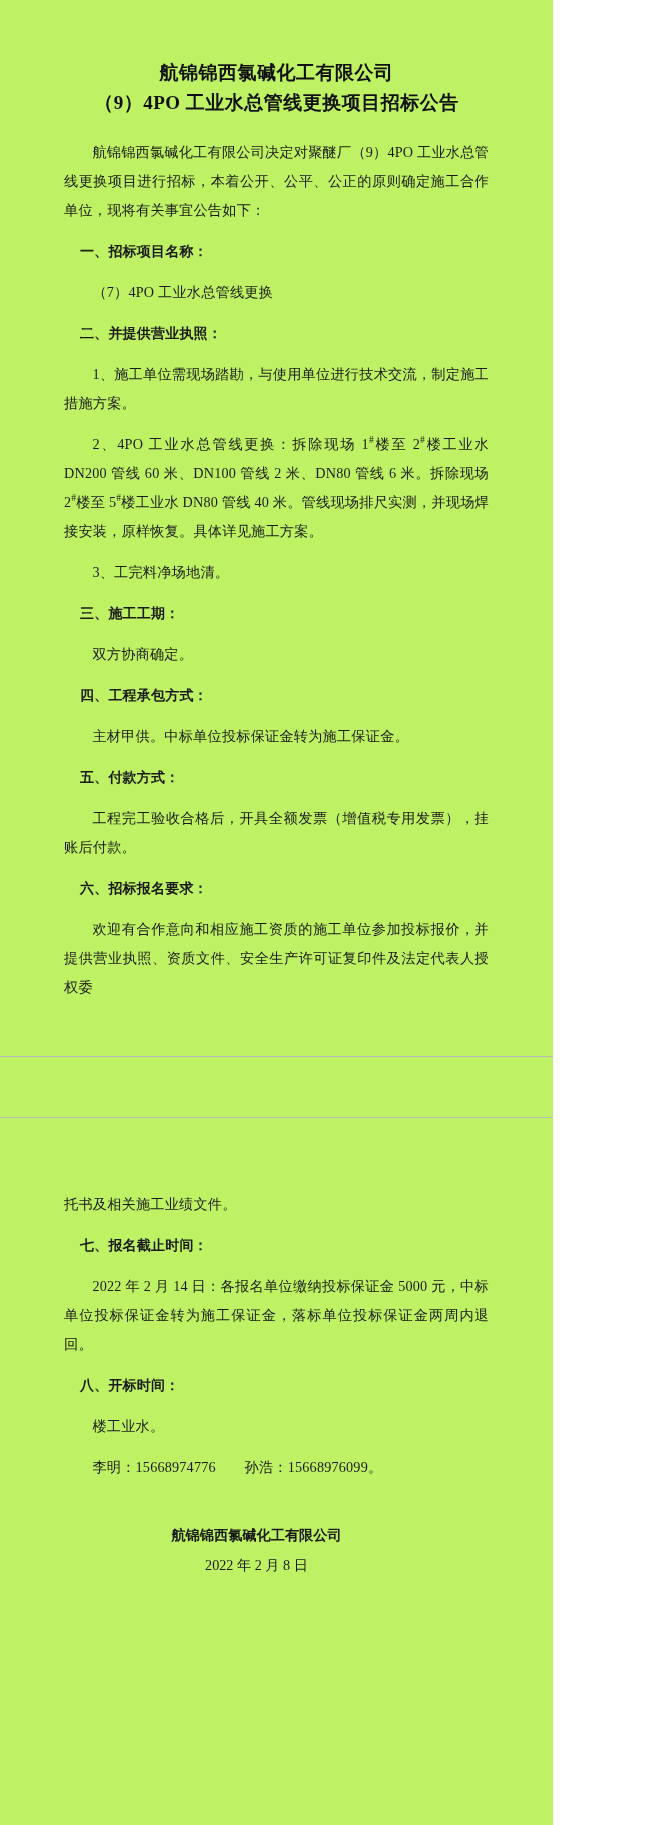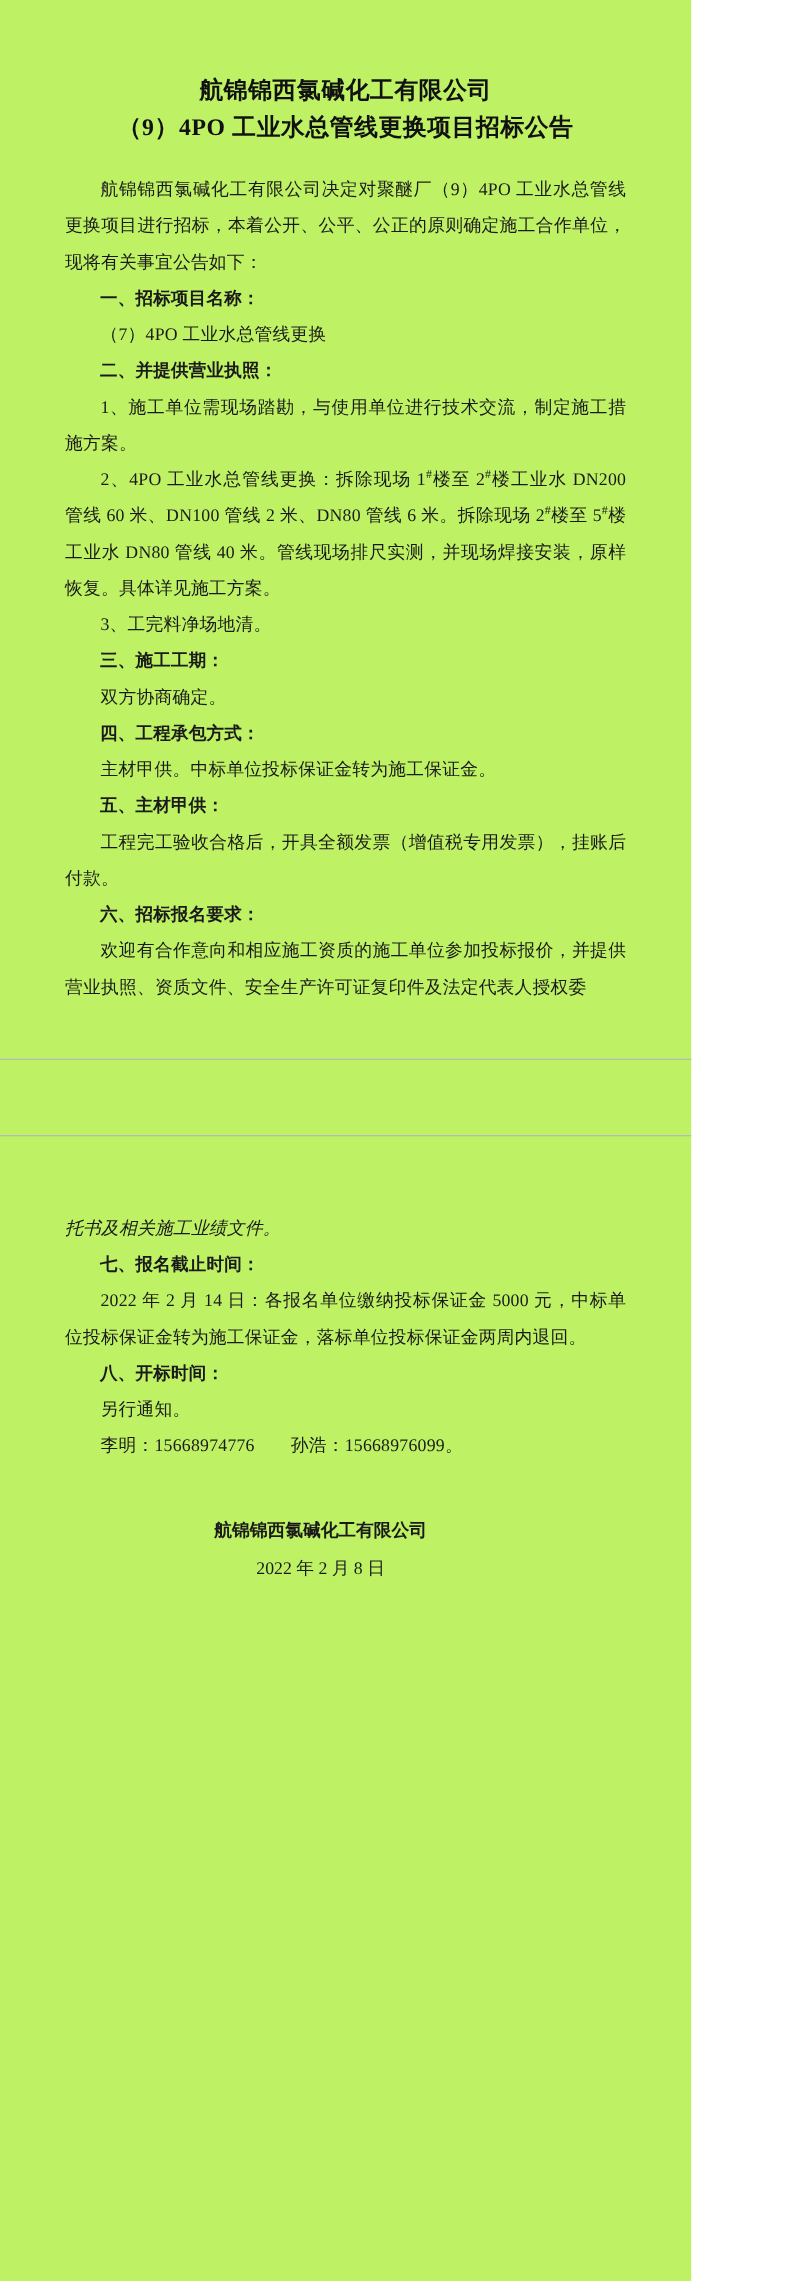--- a/index.html
+++ b/index.html
@@ -36,35 +36,34 @@
     font-size: 19px;
     font-weight: bold;
     letter-spacing: 0.5px;
     line-height: 30px;
     color: #111;
   }
   p.body-text {
     font-size: 14.2px;
     line-height: 29px;
     text-indent: 2em;
-    margin: 0;
+    margin: 12px;
     text-align: justify;
     letter-spacing: 0.2px;
   }
   p.heading-item {
     font-size: 14px;
     font-weight: bold;
     line-height: 29px;
     text-indent: 2em;
     margin: 0;
     letter-spacing: 0.2px;
   }
   p.no-indent {
     text-indent: 0;
-    font-style: italic;
   }
   .sup {
     font-size: 9.5px;
     vertical-align: super;
     line-height: 0;
   }
   .divider {
     margin: 22px 0 0 0;
     border: 0;
     border-top: 1px solid #b9b9b9;
@@ -116,21 +115,21 @@
     <p class="body-text">1、施工单位需现场踏勘，与使用单位进行技术交流，制定施工措施方案。</p>
     <p class="body-text">2、4PO 工业水总管线更换：拆除现场 1<span class="sup">#</span>楼至 2<span class="sup">#</span>楼工业水 DN200 管线 60 米、DN100 管线 2 米、DN80 管线 6 米。拆除现场 2<span class="sup">#</span>楼至 5<span class="sup">#</span>楼工业水 DN80 管线 40 米。管线现场排尺实测，并现场焊接安装，原样恢复。具体详见施工方案。</p>
     <p class="body-text">3、工完料净场地清。</p>
 
     <p class="heading-item">三、施工工期：</p>
     <p class="body-text">双方协商确定。</p>
 
     <p class="heading-item">四、工程承包方式：</p>
     <p class="body-text">主材甲供。中标单位投标保证金转为施工保证金。</p>
 
-    <p class="heading-item">五、主材甲供：</p>
+    <p class="heading-item">五、付款方式：</p>
     <p class="body-text">工程完工验收合格后，开具全额发票（增值税专用发票），挂账后付款。</p>
 
     <p class="heading-item">六、招标报名要求：</p>
     <p class="body-text">欢迎有合作意向和相应施工资质的施工单位参加投标报价，并提供营业执照、资质文件、安全生产许可证复印件及法定代表人授权委</p>
 
   </div>
 
   <hr class="divider">
   <div class="gap-between"></div>
   <hr class="divider">
@@ -138,21 +137,21 @@
   <div class="sheet sheet-two">
 
     <div style="height:52px"></div>
 
     <p class="body-text no-indent">托书及相关施工业绩文件。</p>
 
     <p class="heading-item">七、报名截止时间：</p>
     <p class="body-text">2022 年 2 月 14 日：各报名单位缴纳投标保证金 5000 元，中标单位投标保证金转为施工保证金，落标单位投标保证金两周内退回。</p>
 
     <p class="heading-item">八、开标时间：</p>
-    <p class="body-text">另行通知。</p>
+    <p class="body-text">楼工业水。</p>
 
     <p class="body-text">李明：15668974776　　孙浩：15668976099。</p>
 
     <div class="sign-block">
       <div class="sign-line">航锦锦西氯碱化工有限公司</div>
       <div class="sign-date">2022 年 2 月 8 日</div>
     </div>
 
     <div class="spacer-bottom"></div>
 

